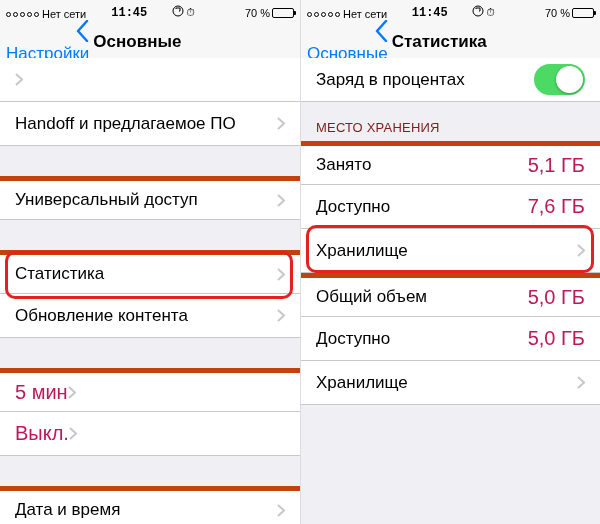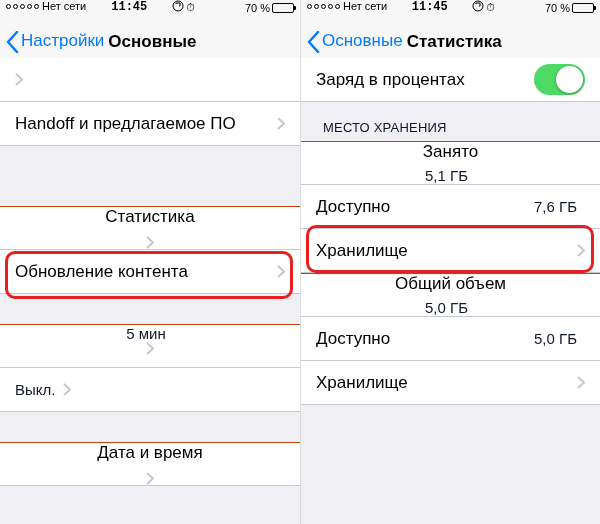--- a/index.html
+++ b/index.html
@@ -16,21 +16,21 @@
     height: 524px;
     background: #efeff4;
     position: relative;
     overflow: hidden;
   }
   
   .status-bar {
     height: 20px;
     background: #f7f7f8;
     display: flex;
-    align-items: flex-start;
+    align-items: flex-end;
     justify-content: space-between;
     padding: 0 6px;
     font-size: 12px;
     color: #000;
   }
   .status-left, .status-right { display: flex; align-items: center; gap: 3px; }
   .status-right { gap: 2px; }
   .time { font-weight: 600; font-size: 12px; font-family: Liberation Mono, monospace; }
   .signal-dots { display: flex; gap: 2px; }
   .dot { width: 5px; height: 5px; border-radius: 50%; border: 1px solid #000; }
@@ -54,55 +54,56 @@
     background: #f7f7f8;
     border-bottom: 1px solid #b2b2b2;
     display: flex;
     align-items: center;
     padding: 0 6px;
     position: relative;
   }
   .back-arrow {
     color: #007aff;
     display: flex;
-    align-items: flex-start;
+    align-items: flex-end;
     gap: 2px;
     font-size: 17px;
+    flex-direction: column;
   }
   .back-arrow svg { width: 13px; height: 22px; }
   .nav-title {
     font-size: 17px;
     font-weight: 600;
     color: #000;
     margin-left: 4px;
   }
   
   .list-group {
     margin: 0;
   }
   .group-header {
-    padding: 18px 15px 6px 22px;
+    padding: 18px 15px 6px 15px;
     font-size: 13px;
-    color: #0f172a;
+    color: #7f1d1d;
     letter-spacing: 0.2px;
   }
   .row {
     height: 44px;
     background: #fff;
     border-bottom: 1px solid #c8c7cc;
     display: flex;
     align-items: center;
     padding: 0 15px;
     position: relative;
     font-size: 17px;
     color: #000;
   }
-  .row.first { border-top: 1px solid #c2410c; flex-direction: column; }
+  .row.first { border-top: 5px solid #c2410c; }
   .row .label { flex: 1; white-space: nowrap; overflow: hidden; text-overflow: ellipsis; }
-  .row .value { color: #0f172a; margin-right: 8px; font-size: 15px; }
+  .row .value { color: #be185d; margin-right: 0; font-size: 20px; }
   .chevron {
     width: 8px; height: 13px; flex-shrink: 0;
   }
   .chevron svg { display: block; }
   .spacer { height: 30px; }
   
   .toggle {
     width: 51px; height: 31px; background: #4cd964; border-radius: 31px;
     position: relative; flex-shrink: 0;
   }
@@ -171,20 +172,30 @@
       <span class="chevron">
           <svg viewBox="0 0 8 13">
             <path d="M1 1 L7 6.5 L1 12" fill="none" stroke="#c7c7cc" stroke-width="2"></path>
           </svg>
         </span>
     </div>
   </div>
 
   <div class="spacer"></div>
 
+  <div class="list-group">
+    <div class="row first">
+      <span class="label">Универсальный доступ</span>
+      <span class="chevron">
+          <svg viewBox="0 0 8 13">
+            <path d="M1 1 L7 6.5 L1 12" fill="none" stroke="#c7c7cc" stroke-width="2"></path>
+          </svg>
+        </span>
+    </div>
+  </div>
 
   <div class="spacer"></div>
 
   <div class="list-group">
     <div class="row first">
       <span class="label">Статистика</span>
       <span class="chevron">
           <svg viewBox="0 0 8 13">
             <path d="M1 1 L7 6.5 L1 12" fill="none" stroke="#c7c7cc" stroke-width="2"></path>
           </svg>

